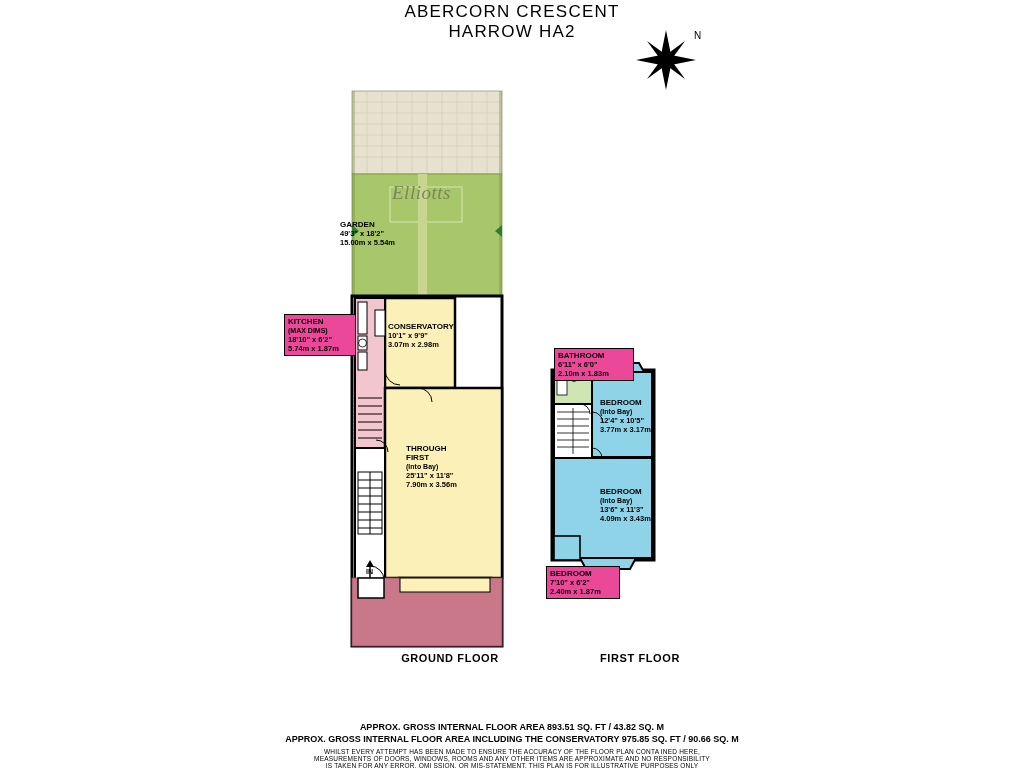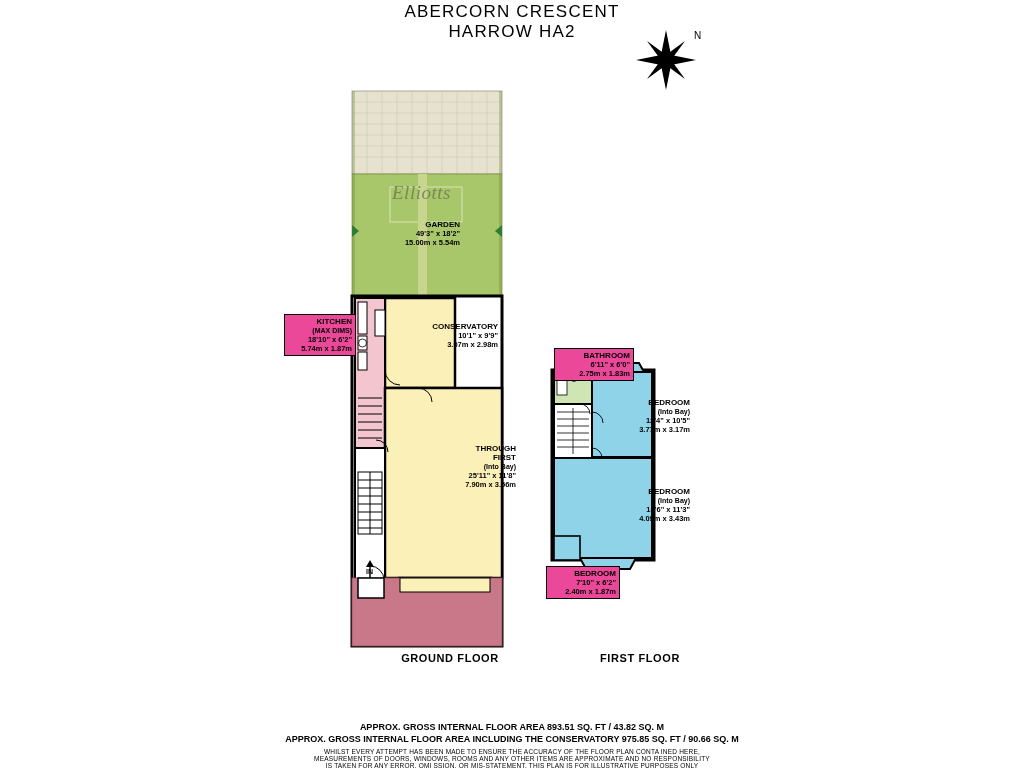--- a/index.html
+++ b/index.html
@@ -59,21 +59,21 @@
   }
   #footer-area1 { top: 722px; font-size: 9px; font-weight: bold; }
   #footer-area2 { top: 734px; font-size: 9px; font-weight: bold; }
   .disclaimer { font-size: 6.5px; letter-spacing: 0.2px; }
   #disc1 { top: 748px; }
   #disc2 { top: 755px; }
   #disc3 { top: 762px; }
 
   
   .room-label {
-    text-align: right;
+    text-align: left;
     font-size: 7.5px;
     line-height: 9px;
     font-weight: bold;
     color: #000;
   }
   .room-label .rl-name { font-size: 8px; }
   .room-label .rl-sub { font-weight: bold; font-size: 7px; }
 
   .boxed {
     border: 1px solid #000;
@@ -266,21 +266,21 @@
     <div class="rl-name">THROUGH</div>
     <div class="rl-name">FIRST</div>
     <div class="rl-sub">(Into Bay)</div>
     <div>25'11" x 11'8"</div>
     <div>7.90m x 3.56m</div>
   </div>
 
   <div class="abs room-label boxed" style="left:554px; top:348px; width:72px;">
     <div class="rl-name">BATHROOM</div>
     <div>6'11" x 6'0"</div>
-    <div>2.75m x 1.83m</div>
+    <div>2.10m x 1.83m</div>
   </div>
 
   <div class="abs room-label" style="left:600px; top:398px; width:90px;">
     <div class="rl-name">BEDROOM</div>
     <div class="rl-sub">(Into Bay)</div>
     <div>12'4" x 10'5"</div>
     <div>3.77m x 3.17m</div>
   </div>
 
   <div class="abs room-label" style="left:600px; top:487px; width:90px;">

